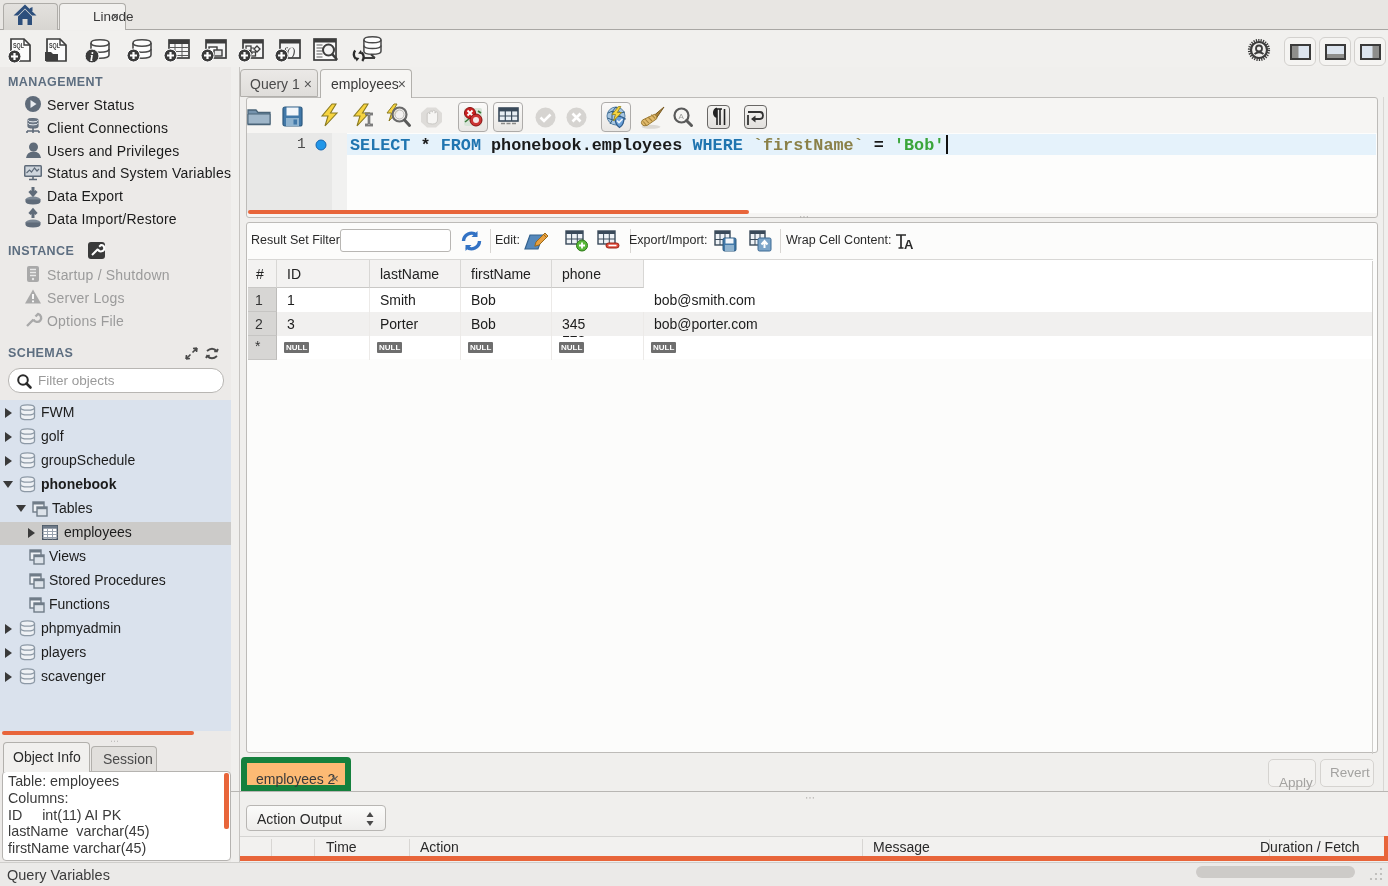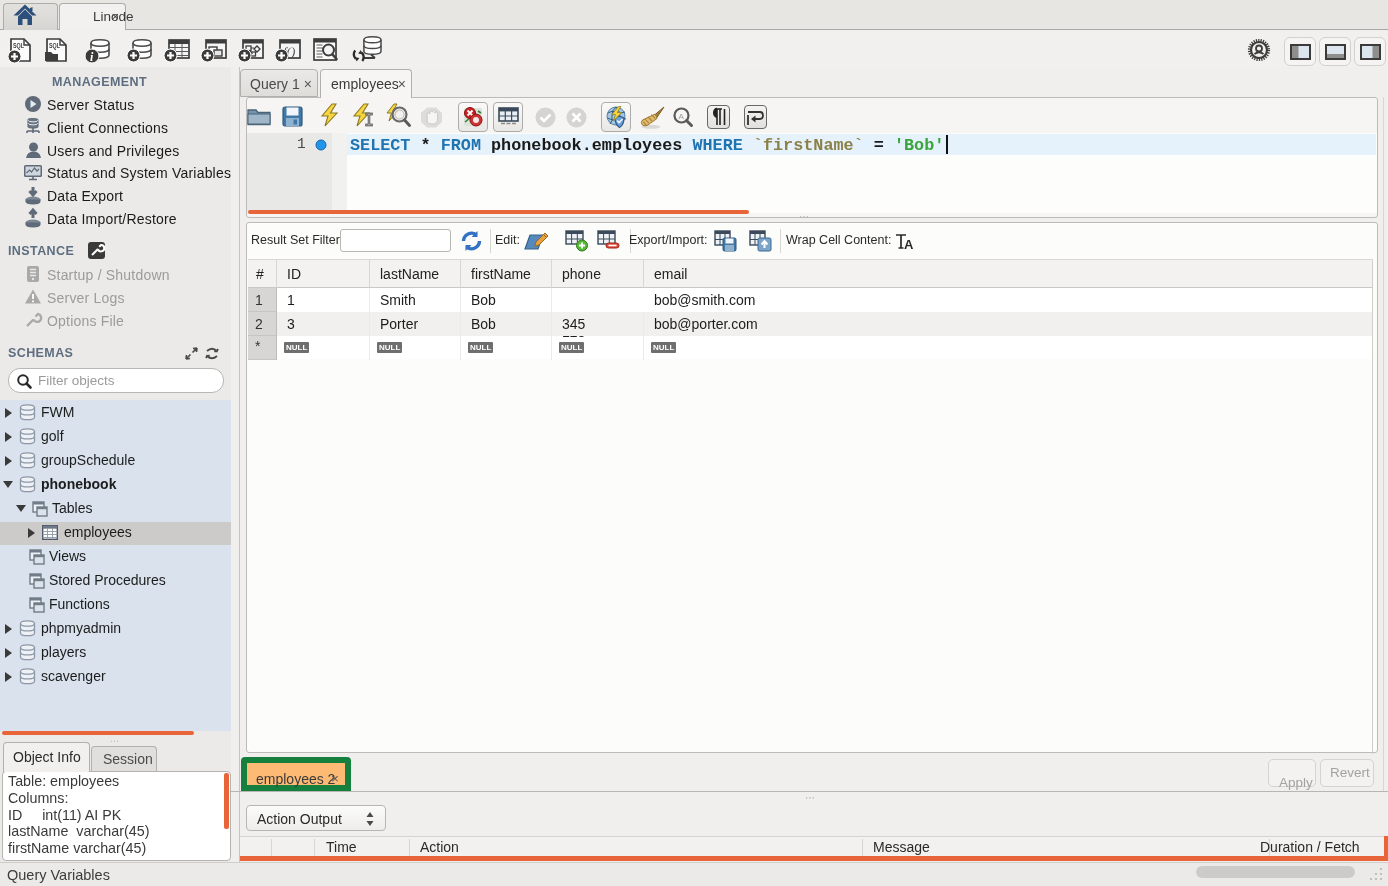--- a/index.html
+++ b/index.html
@@ -212,21 +212,21 @@
   <rect x="1" y="1" width="19" height="14" fill="#dce4ee" stroke="#3a3a3a" stroke-width="2"></rect>
   <rect x="2" y="10" width="17" height="4" fill="#8e8e8c"></rect>
 </svg>
 <div class="tbtn" style="left:1354px;"></div>
 <svg class="i" style="left:1360px; top:44px;" width="21" height="16" viewBox="0 0 21 16">
   <rect x="1" y="1" width="19" height="14" fill="#dce4ee" stroke="#3a3a3a" stroke-width="2"></rect>
   <rect x="12.5" y="2" width="6.5" height="12" fill="#8e8e8c"></rect>
 </svg>
 
 <div id="sidebar">
-  <div class="abs sect" style="left:8px; top:8px;margin-left:44px;">MANAGEMENT</div>
+  <div class="abs sect" style="left:8px; top:8px;">MANAGEMENT</div>
   <div class="sitem" style="top:30px;">Server Status</div>
   <div class="sitem" style="top:53px;">Client Connections</div>
   <div class="sitem" style="top:76px;">Users and Privileges</div>
   <div class="sitem" style="top:98px;">Status and System Variables</div>
   <div class="sitem" style="top:121px;">Data Export</div>
   <div class="sitem" style="top:144px;">Data Import/Restore</div>
   <div class="abs sect" style="left:8px; top:177px;">INSTANCE</div>
   <div class="sitem dis" style="top:200px;">Startup / Shutdown</div>
   <div class="sitem dis" style="top:223px;">Server Logs</div>
   <div class="sitem dis" style="top:246px;">Options File</div>
@@ -550,23 +550,20 @@
       </div>
     <div class="gh" style="left:122px; width:91px;">
         <span class="t">lastName</span>
       </div>
     <div class="gh" style="left:213px; width:91px;">
         <span class="t">firstName</span>
       </div>
     <div class="gh" style="left:304px; width:92px;">
         <span class="t">phone</span>
       </div>
-    <div class="gh" style="left:396px; width:729px;">
-        <span class="t">email</span>
-      </div>
 
     <div class="gc rn" style="left:0; top:28px; width:29px;">
         <span class="t" style="left:7px;">1</span>
       </div>
     <div class="gc" style="left:29px; top:28px; width:93px;">
         <span class="t">1</span>
       </div>
     <div class="gc" style="left:122px; top:28px; width:91px;">
         <span class="t">Smith</span>
       </div>

